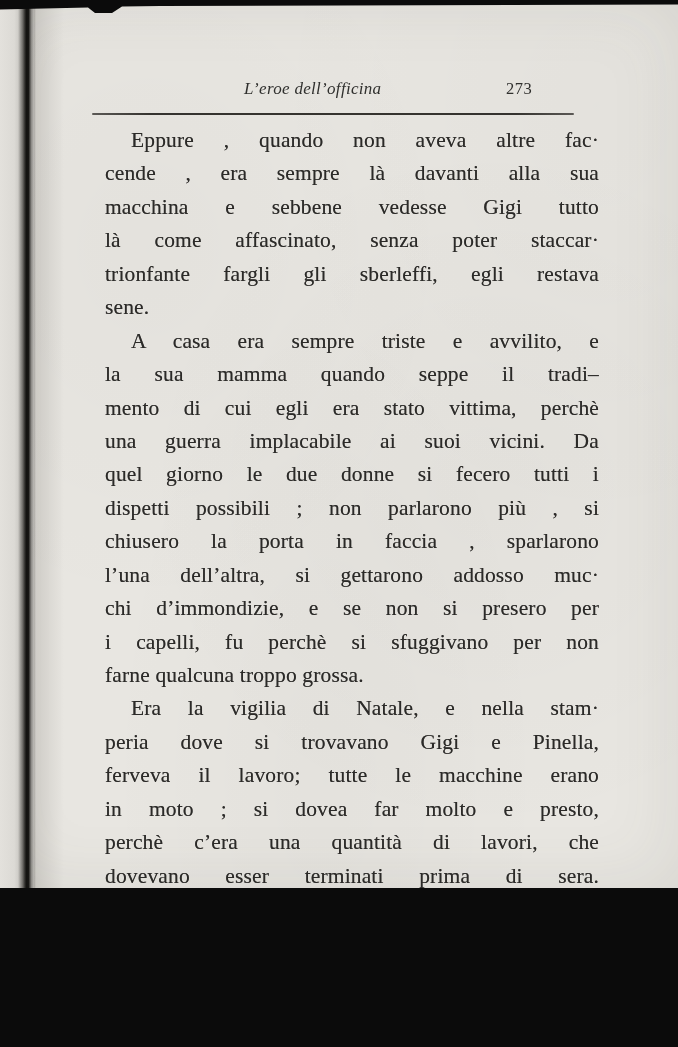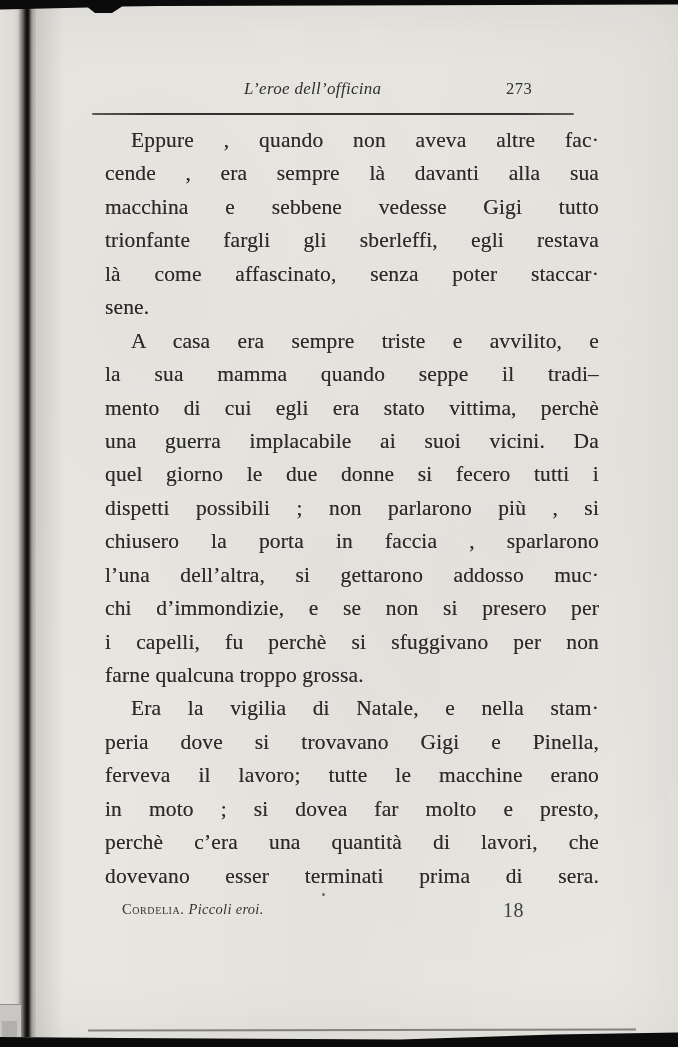--- a/index.html
+++ b/index.html
@@ -1,18 +1,18 @@
 <!DOCTYPE html>
 <html><head>
 <meta charset="utf-8">
 <style>
   html, body { margin: 0; padding: 0; background: #0b0b0b; }
   #scan {
     position: relative;
-    width: 678px; height: 1047px;
+    width: 678px; height: 888px;
     overflow: hidden;
     font-family: "Liberation Serif", "DejaVu Serif", serif;
     background: #e8e6e1;
   }
   
   .paper {
     position: absolute; inset: 0;
     background:
       radial-gradient(ellipse at 22% 28%, rgba(0,0,0,0.018), transparent 42%),
       radial-gradient(ellipse at 72% 55%, rgba(0,0,0,0.025), transparent 52%),
@@ -118,22 +118,22 @@
   <div class="gutter-soft"></div>
 
   <div class="running-title ink">L’eroe dell’officina</div>
   <div class="page-number ink">273</div>
   <div class="header-rule"></div>
 
   <div class="body-text">
     <div class="line indent">Eppure , quando non aveva altre fac·</div>
     <div class="line">cende , era sempre là davanti alla sua</div>
     <div class="line">macchina e sebbene vedesse Gigi tutto</div>
+    <div class="line">là come affascinato, senza poter staccar·</div>
     <div class="line">trionfante fargli gli sberleffi, egli restava</div>
-    <div class="line">là come affascinato, senza poter staccar·</div>
     <div class="line short">sene.</div>
     <div class="line indent">A casa era sempre triste e avvilito, e</div>
     <div class="line">la sua mamma quando seppe il tradi–</div>
     <div class="line">mento di cui egli era stato vittima, perchè</div>
     <div class="line">una guerra implacabile ai suoi vicini. Da</div>
     <div class="line">quel giorno le due donne si fecero tutti i</div>
     <div class="line">dispetti possibili ; non parlarono più , si</div>
     <div class="line">chiusero la porta in faccia , sparlarono</div>
     <div class="line">l’una dell’altra, si gettarono addosso muc·</div>
     <div class="line">chi d’immondizie, e se non si presero per</div>

